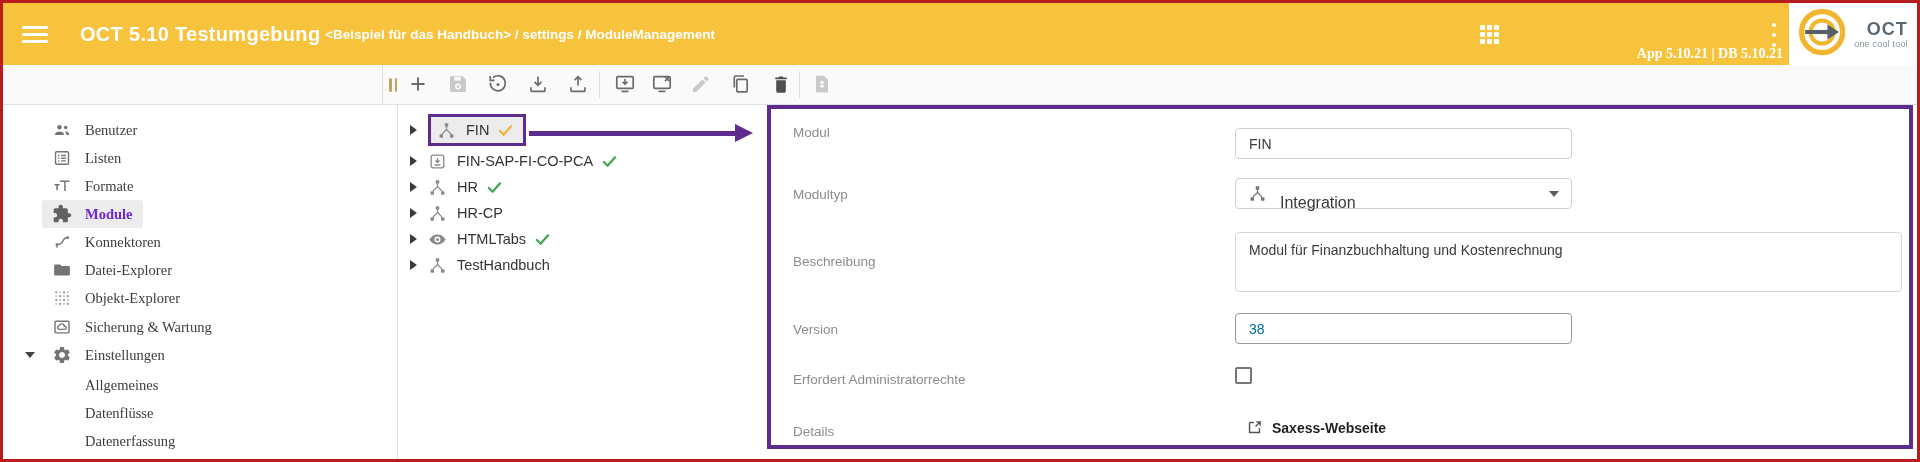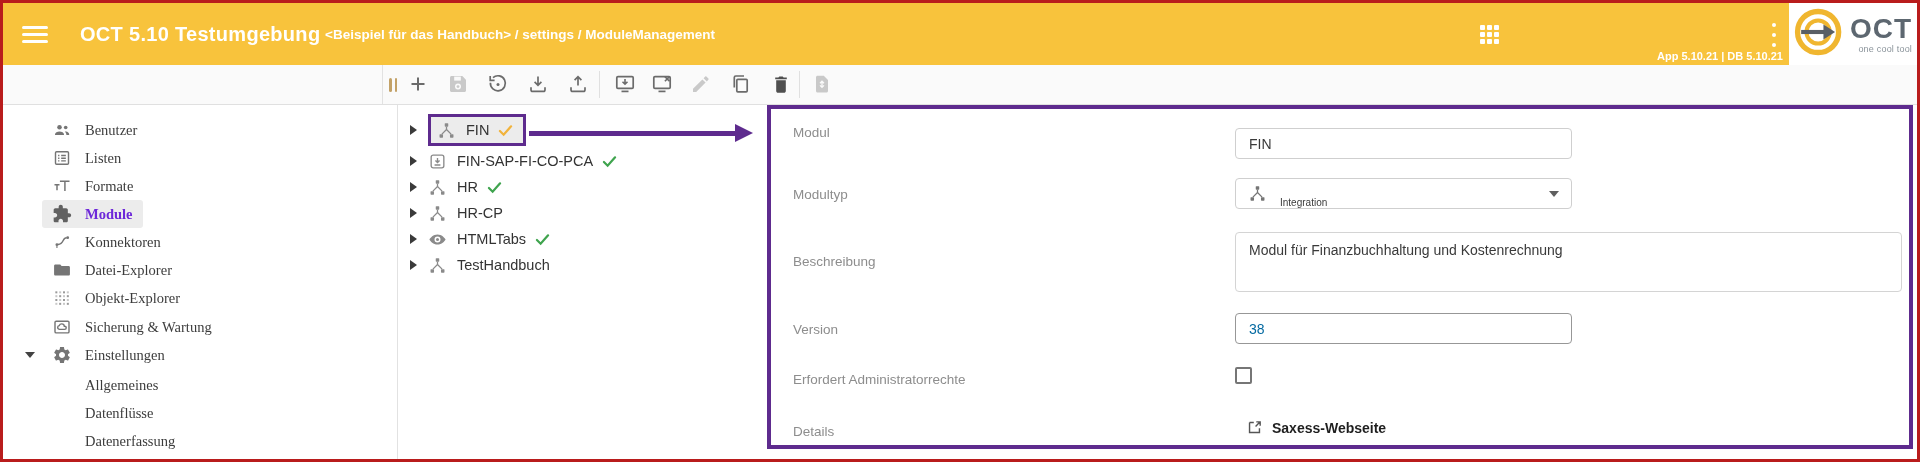--- a/index.html
+++ b/index.html
@@ -7,25 +7,25 @@
   
   .header{position:absolute;left:0;top:0;width:1786px;height:62px;background:#F8C33C;}
   .hamburger{position:absolute;left:19px;top:23px;width:26px;height:17px;cursor:pointer;}
   .hamburger span{display:block;height:3px;background:#fff;border-radius:2px;margin-bottom:4px;}
   .app-title{position:absolute;left:77px;top:0;height:62px;line-height:62px;color:#fff;font-size:20px;font-weight:bold;letter-spacing:.3px;white-space:nowrap;}
   .breadcrumb{position:absolute;left:322px;top:0;height:62px;line-height:64px;color:#fff;font-size:13.5px;font-weight:bold;white-space:nowrap;}
   .apps-grid{position:absolute;left:1477px;top:22px;width:19px;height:19px;display:grid;grid-template-columns:repeat(3,5px);grid-template-rows:repeat(3,5px);gap:2px;cursor:pointer;}
   .apps-grid i{background:#fff;border-radius:1px;}
   .kebab{position:absolute;left:1766px;top:20px;width:10px;height:24px;display:flex;flex-direction:column;align-items:center;justify-content:space-between;cursor:pointer;}
   .kebab i{width:4px;height:4px;border-radius:50%;background:#fff;}
-  .version-info{position:absolute;right:6px;bottom:3px;color:#fff;font-size:11px;font-weight:bold;}
+  .version-info{position:absolute;right:6px;bottom:3px;color:#fff;font-size:14px;font-weight:bold;font-family:Liberation Serif, serif;}
   
   .logo-box{position:absolute;left:1786px;top:0;width:128px;height:62px;background:#fff;display:flex;align-items:center;justify-content:center;gap:6px;}
   .logo-text{display:flex;flex-direction:column;align-items:flex-end;line-height:1;}
-  .logo-oct{font-size:28px;font-weight:bold;color:#5d6770;letter-spacing:1px;}
+  .logo-oct{font-size:18px;font-weight:bold;color:#5d6770;letter-spacing:1px;}
   .logo-tag{font-size:9px;color:#8b949b;margin-top:2px;letter-spacing:.2px;}
   
   .toolbar{position:absolute;left:0;top:62px;width:1914px;height:40px;background:#fafafa;border-bottom:1px solid #e0e0e0;box-sizing:border-box;}
   .tb-sep-left{position:absolute;left:379px;top:0;width:1px;height:39px;background:#e2e2e2;}
   .splitter{position:absolute;left:386px;top:13px;width:9px;height:14px;display:flex;gap:3px;cursor:col-resize;}
   .splitter i{width:2.5px;height:14px;background:#c3a268;border-radius:2px;}
   .tb-btn{position:absolute;top:7px;width:24px;height:24px;color:#6b6b6b;cursor:pointer;}
   .tb-btn.disabled{color:#c9c9c9;}
   .tb-btn svg{width:24px;height:24px;display:block;}
   .tb-group-sep{position:absolute;top:6px;width:1px;height:27px;background:#e0e0e0;}
@@ -48,21 +48,21 @@
   .sel-box{display:flex;align-items:center;border:3px solid #5E2B8E;background:#ececec;height:26px;padding:0 10px 0 6px;}
   .conn-line{position:absolute;left:130px;top:26px;width:208px;height:4.5px;background:#5E2B8E;}
   .conn-head{position:absolute;left:336px;top:19px;width:0;height:0;border-top:9px solid transparent;border-bottom:9px solid transparent;border-left:18px solid #5E2B8E;}
   
   .form-panel{position:absolute;left:764px;top:102px;width:1146px;height:344px;border:4px solid #5E2B8E;background:#fff;box-sizing:border-box;}
   .f-label{position:absolute;left:22px;font-size:13.5px;color:#8d8d8d;white-space:nowrap;}
   .f-input{position:absolute;left:464px;width:337px;height:31px;border:1px solid #cfcfcf;border-radius:4px;font-family:"Liberation Sans",sans-serif;font-size:14px;color:#3a3a3a;padding:0 13px;box-sizing:border-box;background:#fff;outline:none;}
   .f-input.readonly{border-color:#979797;color:#0369a1;}
   .f-select{position:absolute;left:464px;width:337px;height:31px;border:1px solid #cfcfcf;border-radius:4px;display:flex;align-items:center;padding:0 12px;box-sizing:border-box;cursor:pointer;background:#fff;}
   .f-select .t-icon{margin-right:13px;}
-  .f-select .sel-text{font-size:10px;color:#3a3a3a;margin-top:18px;}
+  .f-select .sel-text{font-size:16px;color:#3a3a3a;margin-top:18px;}
   .dd-caret{margin-left:auto;width:0;height:0;border-left:5px solid transparent;border-right:5px solid transparent;border-top:6px solid #5f5f5f;}
   .f-textarea{position:absolute;left:464px;width:667px;height:60px;border:1px solid #d4d4d4;border-radius:4px;font-size:14px;color:#3a3a3a;padding:9px 13px;box-sizing:border-box;background:#fff;}
   .f-check{position:absolute;left:464px;width:17px;height:17px;border:2px solid #767676;border-radius:2px;background:#fff;cursor:pointer;box-sizing:border-box;}
   .f-link{position:absolute;left:475px;display:flex;align-items:center;gap:9px;cursor:pointer;}
   .f-link svg{width:17px;height:17px;}
   .f-link .link-text{font-size:14px;font-weight:bold;color:#1f1f1f;}
 </style>
 </head>
 <body>
 

